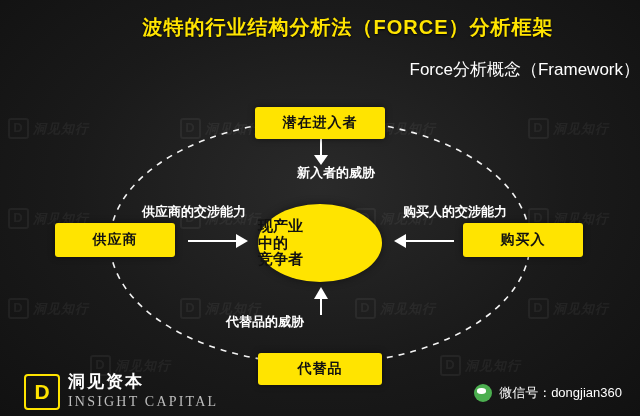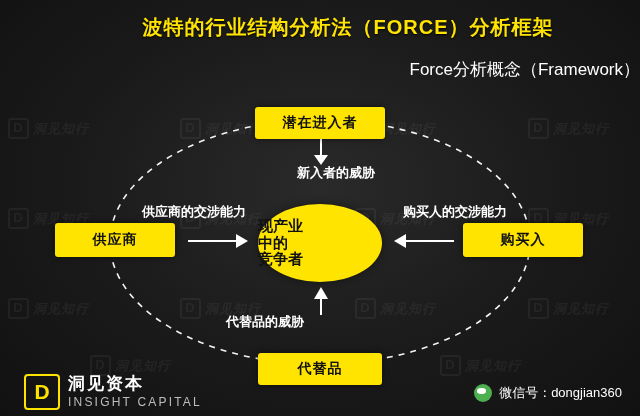--- a/index.html
+++ b/index.html
@@ -183,23 +183,24 @@
   }
   #logo-text-cn {
     color: #ffffff;
     font-size: 17px;
     font-weight: bold;
     letter-spacing: 2px;
     line-height: 1.1;
   }
   #logo-text-en {
     color: #bdbdbd;
-    font-size: 12px;
+    font-size: 14px;
     letter-spacing: 2.2px;
     margin-top: 2px;
+    font-family: Liberation Serif, serif;
   }
   #wechat-block {
     position: absolute;
     right: 18px;
     bottom: 14px;
     display: flex;
     align-items: center;
     color: #ffffff;
     font-size: 13px;
   }

